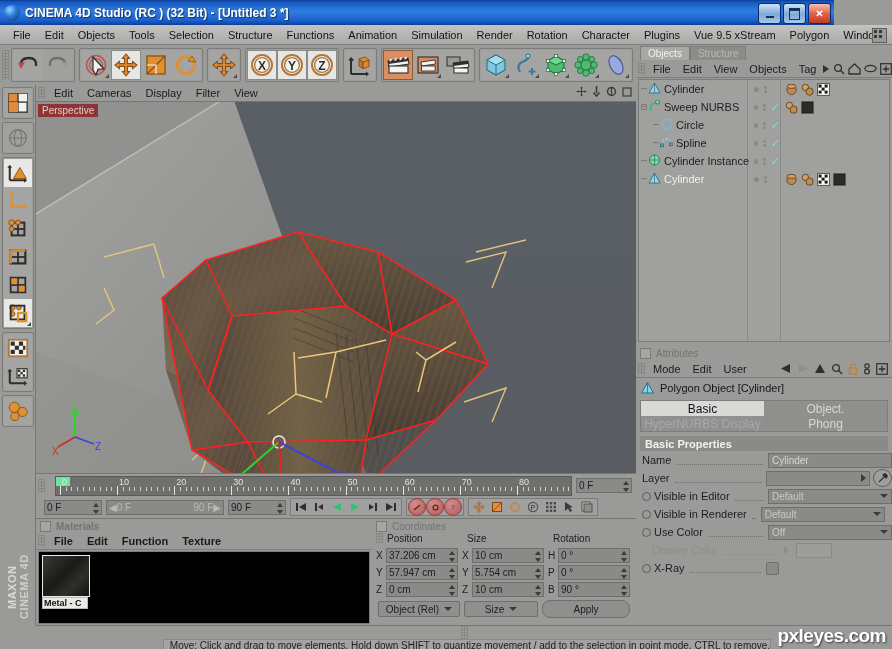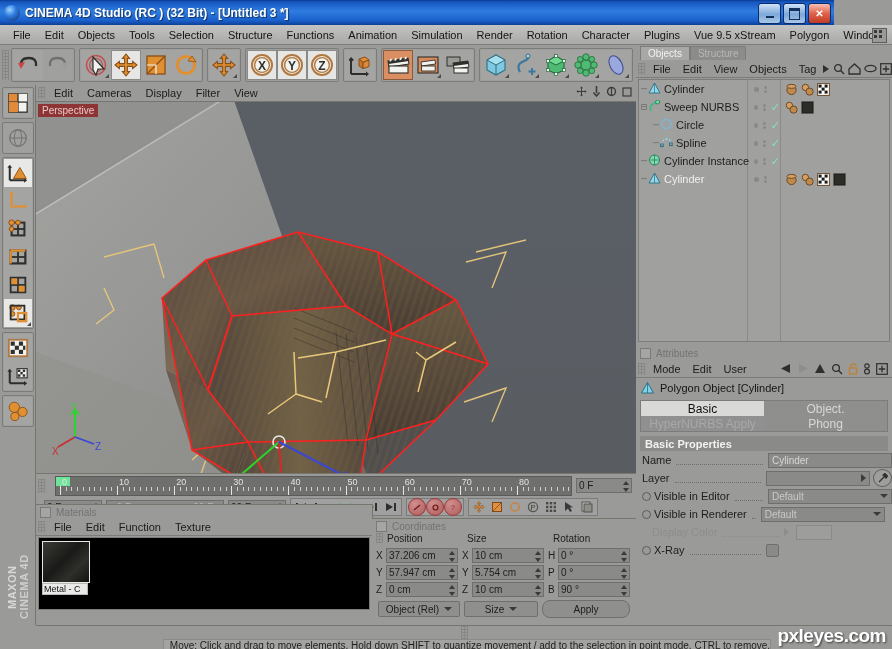--- a/index.html
+++ b/index.html
@@ -118,21 +118,21 @@
   .numfield .spin i.dn{border-top:4px solid #3a3a38;}
   .tl-rowB{position:absolute;left:0;top:23px;height:20px;width:600px;display:flex;align-items:center;gap:4px;padding-left:8px;box-sizing:border-box;}
   .tl-slider{flex:none;width:118px;height:15px;background:#8a8a88;border:1px solid #6e6e6c;
     display:flex;align-items:center;justify-content:space-between;padding:0 2px;box-sizing:border-box;font-size:10px;color:#b9b9b7;}
   .ctrlgrp{display:flex;align-items:center;border:1px solid #7b7b79;background:#a0a0a0;padding:1px;height:18px;box-sizing:border-box;}
   .cbtn{width:18px;height:16px;display:flex;align-items:center;justify-content:center;position:relative;}
   .roundbtn{width:16px;height:16px;border-radius:50%;border:1.5px solid #9a3b3b;
     background:radial-gradient(circle at 35% 30%,#d08e8e,#b05c5c);display:flex;align-items:center;justify-content:center;}
 
   
-  .materials{position:absolute;left:36px;top:504px;width:336px;height:107px;background:#9a9a98;border-top:1px solid #76766f;border-right:1px solid #76766f;}
+  .materials{position:absolute;left:36px;top:518px;width:336px;height:107px;background:#9a9a98;border-top:1px solid #76766f;border-right:1px solid #76766f;font-weight:bold;}
   .pnl-title{height:14px;display:flex;align-items:center;background:#9a9a98;}
   .pnl-title .box{width:9px;height:9px;border:1px solid #7a7a78;background:#a5a5a3;margin-left:4px;margin-right:5px;}
   .pnl-title span{font-size:10px;color:#737371;}
   .pnl-menu{height:16px;display:flex;align-items:center;background:#9a9a98;border-bottom:1px solid #7c7c7a;}
   .pnl-menu .mi{padding:0 7px;font-size:11px;color:#1b1b1b;}
   .mat-area{position:absolute;left:2px;top:32px;right:2px;bottom:2px;background:#000000;border:1px solid #7c7c7a;padding:3px;box-sizing:border-box;}
   .mat-item{width:48px;}
   .mat-swatch{width:46px;height:40px;border:1px solid #e9e9e7;
     background:linear-gradient(135deg,#3a3a36 0%,#1a1a18 45%,#2e2e2a 70%,#141412 100%);}
   .mat-name{width:46px;background:#e9e9e7;border:1px solid #b9b9b7;font-size:9px;color:#111;padding:0 1px;box-sizing:border-box;white-space:nowrap;overflow:hidden;}
@@ -1342,21 +1342,21 @@
         <line x1="7.5" y1="1.5" x2="7.5" y2="12" stroke="#2f6d80" stroke-width="0.8"></line>
       </svg>
       <span>Polygon Object [Cylinder]</span>
     </div>
     <div class="at-tabs">
       <div class="r">
         <div class="t on">Basic</div>
         <div class="t off">Object.</div>
       </div>
       <div class="r">
-        <div class="t dim">HyperNURBS Apply</div>
+        <div class="t dim">HyperNURBS Display</div>
         <div class="t off">Phong</div>
       </div>
     </div>
     <div class="at-sec">Basic Properties</div>
 
     <div class="at-row">
       <span class="at-lab">Name</span>
       <span class="at-dots"></span>
       <div class="at-field">
           <span>Cylinder</span>
@@ -1389,20 +1389,29 @@
     <div class="at-row">
       <span class="radio"></span>
       <span class="at-lab">Visible in Renderer</span>
       <span class="at-dots" style="max-width:4px"></span>
       <div class="at-sel">
           <span>Default</span>
           <i></i>
         </div>
     </div>
 
+    <div class="at-row">
+      <span class="radio"></span>
+      <span class="at-lab">Use Color</span>
+      <span class="at-dots"></span>
+      <div class="at-sel">
+          <span>Off</span>
+          <i></i>
+        </div>
+    </div>
 
     <div class="at-row">
       <span style="width:7px"></span>
       <span class="at-lab dim">Display Color</span>
       <span class="at-dots" style="border-bottom-color:#8d8d8b"></span>
       <i style="width:0;height:0;border-top:4px solid transparent;border-bottom:4px solid transparent;border-left:5px solid #8d8d8b;margin-right:4px"></i>
       <div style="width:34px;height:13px;background:#9d9d9b;border:1px solid #8a8a88"></div>
       <span style="flex:1"></span>
     </div>
 

